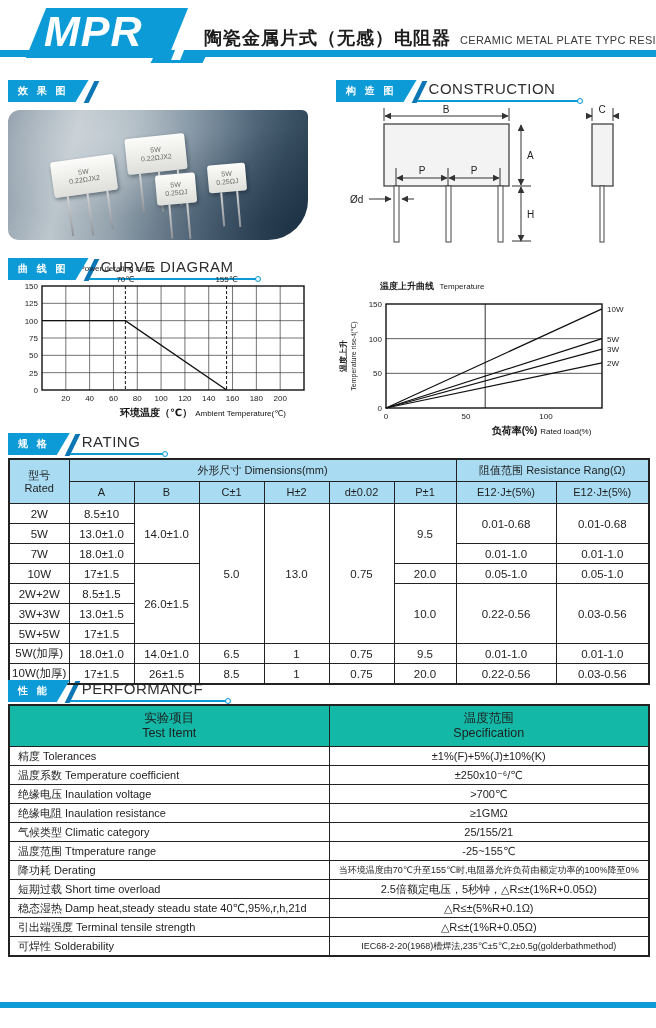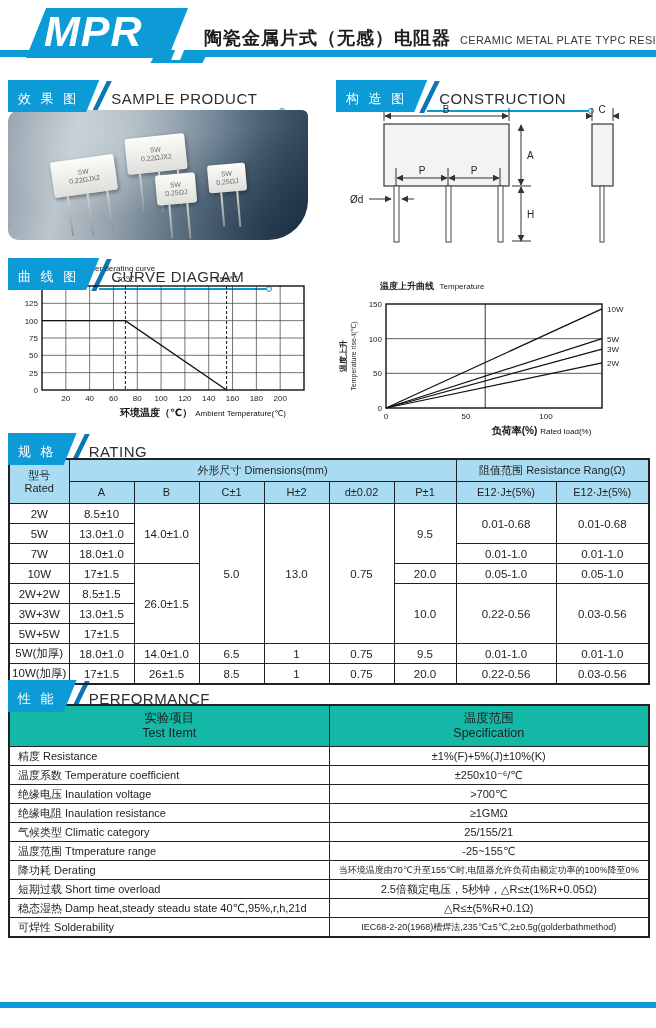--- a/index.html
+++ b/index.html
@@ -14,22 +14,22 @@
   .logo-slash{position:absolute;left:182px;top:6px;width:9px;height:54px;background:#fff;transform:skewX(-22deg);z-index:2}
   .logo-text{position:absolute;left:44px;top:6px;z-index:3;font-size:43px;line-height:50px;font-weight:bold;font-style:italic;color:#fff;letter-spacing:1px}
   .titles{position:absolute;left:204px;top:26px;display:flex;align-items:baseline;gap:9px;z-index:3;white-space:nowrap}
   .title-cn{font-size:18px;font-weight:bold;color:#1d1d1d;letter-spacing:1px}
   .title-en{font-size:11px;color:#3a3a3a;letter-spacing:0.3px}
 
   
   .sec{position:absolute;display:flex;align-items:flex-end;white-space:nowrap}
   .bwrap{position:relative;display:inline-block}
   .bwrap::after{content:"";position:absolute;top:1px;right:-5px;width:5px;height:100%;background:var(--navy);transform:skewX(-26deg)}
-  .sec-banner{display:inline-block;background:var(--accent);color:#fff;font-weight:normal;font-size:13px;
-              letter-spacing:3px;padding:10px 20px 4px 10px;position:relative;z-index:1;
+  .sec-banner{display:inline-block;background:var(--accent);color:#fff;font-weight:bold;font-size:10px;
+              letter-spacing:3px;padding:4px 20px 4px 10px;position:relative;z-index:1;
               clip-path:polygon(0 0,100% 0,calc(100% - 13px) 100%,0 100%)}
   .sec-en{display:inline-block;font-size:15px;letter-spacing:0.5px;color:#2e2e2e;
           padding:0 26px 3px 12px;border-bottom:2px solid var(--accent);position:relative}
   .sec-en::after{content:"";position:absolute;right:-2px;bottom:-4px;width:4px;height:4px;background:#eaf6fc;border:1px solid var(--accent);border-radius:50%}
 
   
   .photo{position:absolute;left:8px;top:110px;width:300px;height:130px;border-radius:12px 6px 40px 10px;
          background:linear-gradient(104deg,#8a99a6 0%,#bcc6cd 22%,#a3b1bb 40%,#63798b 66%,#3a5063 86%,#273c4f 100%);
          overflow:hidden}
   .photo::after{content:"";position:absolute;inset:0;
@@ -76,21 +76,20 @@
   <div class="logo-slash"></div>
   <div class="logo-text">MPR</div>
   <div class="titles">
     <span class="title-cn">陶瓷金属片式（无感）电阻器</span>
     <span class="title-en">CERAMIC METAL PLATE TYPC RESISTORS</span>
   </div>
 </div>
 
 <div class="sec" style="left:8px;top:80px">
   <span class="bwrap"><span class="sec-banner">效 果 图</span></span>
-  <span class="sec-en">SAMPLE PRODUCT</span>
 </div>
 <div class="sec" style="left:336px;top:80px">
   <span class="bwrap"><span class="sec-banner">构 造 图</span></span>
   <span class="sec-en">CONSTRUCTION</span>
 </div>
 <div class="sec" style="left:8px;top:258px">
   <span class="bwrap"><span class="sec-banner">曲 线 图</span></span>
   <span class="sec-en">CURVE DIAGRAM</span>
 </div>
 <div class="sec" style="left:8px;top:433px">
@@ -364,21 +363,21 @@
           <span class="th-cn">Test Itemt</span>
         </th>
         <th>
           <span class="th-cn">温度范围</span>
           <span class="th-cn">Specification</span>
         </th>
       </tr>
     </thead>
   <tbody id="perf-body">
       <tr>
-        <td class="item">精度 Resistance</td>
+        <td class="item">精度 Tolerances</td>
         <td class="spec">±1%(F)+5%(J)±10%(K)</td>
       </tr>
       <tr>
         <td class="item">温度系数 Temperature coefficient</td>
         <td class="spec">±250x10⁻⁶/℃</td>
       </tr>
       <tr>
         <td class="item">绝缘电压 Inaulation voltage</td>
         <td class="spec">&gt;700℃</td>
       </tr>
@@ -400,19 +399,23 @@
       </tr>
       <tr>
         <td class="item">短期过载 Short time overload</td>
         <td class="spec">2.5倍额定电压，5秒钟，△R≤±(1%R+0.05Ω)</td>
       </tr>
       <tr>
         <td class="item">稳态湿热 Damp heat,steady steadu state 40℃,95%,r,h,21d</td>
         <td class="spec">△R≤±(5%R+0.1Ω)</td>
       </tr>
       <tr>
+        <td class="item">引出端强度 Terminal tensile strength</td>
+        <td class="spec">△R≤±(1%R+0.05Ω)</td>
+      </tr>
+      <tr>
         <td class="item">可焊性 Solderability</td>
         <td class="spec small">IEC68-2-20(1968)槽焊法,235℃±5℃,2±0.5g(golderbathmethod)</td>
       </tr>
     </tbody>
 </table>
 
 <div class="bottom-bar"></div>
 
 </body></html>

